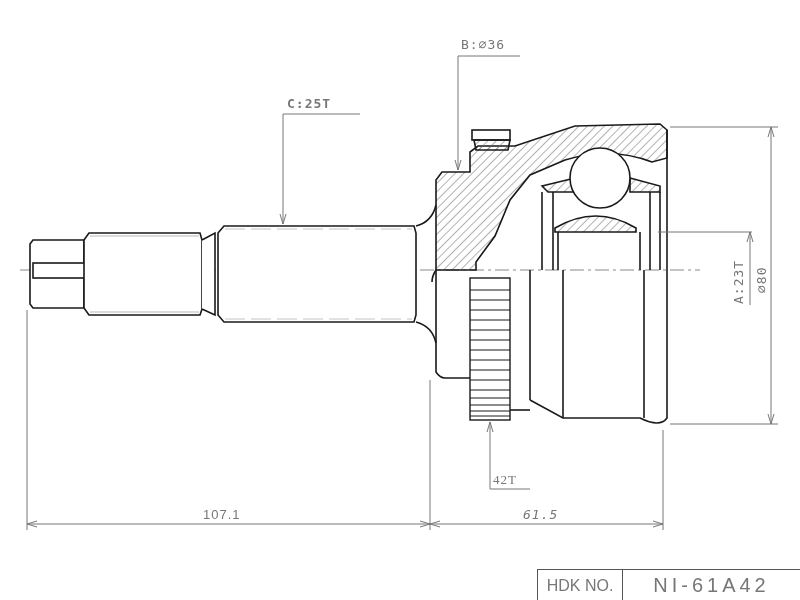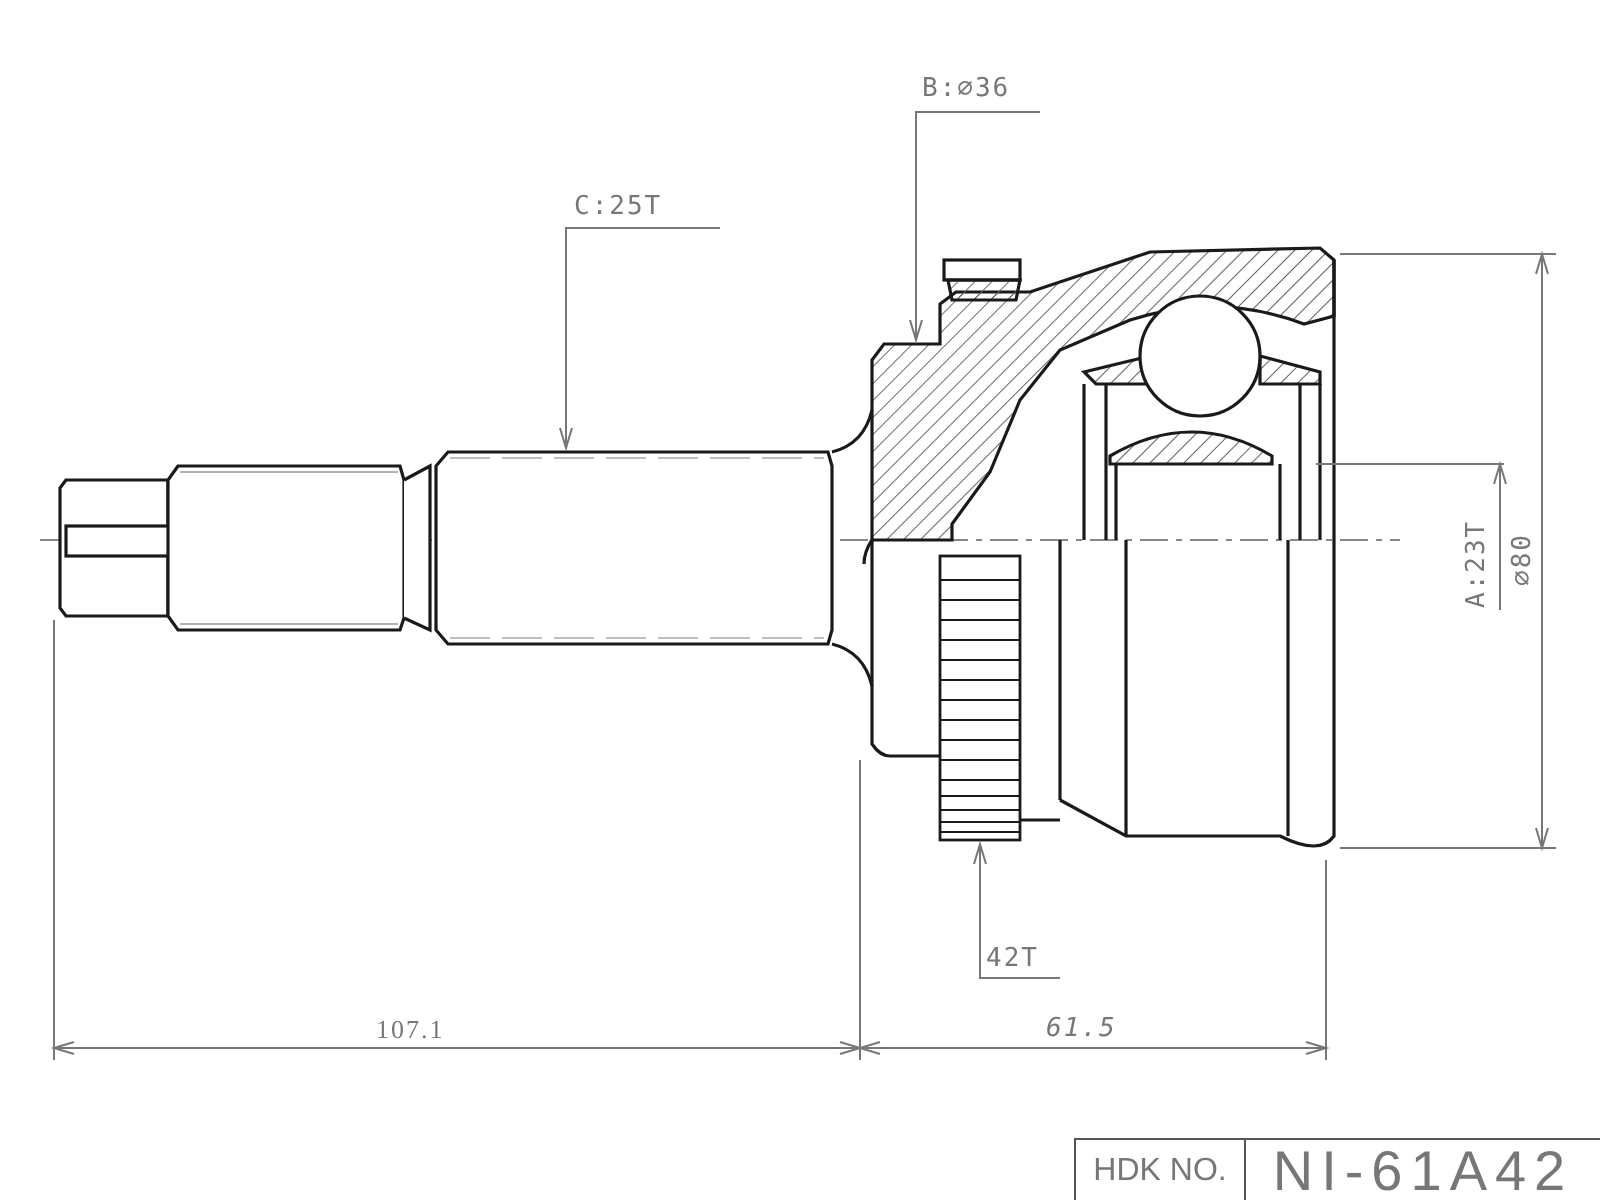--- a/index.html
+++ b/index.html
@@ -7,21 +7,21 @@
            font-family: "DejaVu Sans Mono", "Liberation Mono", monospace; }
     #drawing { position: absolute; left: 0; top: 0; width: 800px; height: 600px; }
     .lbl { position: absolute; color: #777; font-size: 13px; letter-spacing: 1px;
            font-family: "DejaVu Sans Mono", "Liberation Mono", monospace; white-space: nowrap; }
     .vert { transform: rotate(-90deg); transform-origin: left top; }
     .title-block { position: absolute; left: 537px; top: 569px; width: 262px; height: 31px;
                    border: 1px solid #555; border-bottom: none; border-right: none;
                    display: flex; font-family: "Liberation Sans", sans-serif; color: #777; }
     .tb-key { width: 84px; border-right: 1px solid #555; font-size: 16px;
               display: flex; align-items: center; justify-content: center; letter-spacing: 0px; text-align: center; }
-    .tb-val { flex: 1; font-size: 28px; display: flex; align-items: center; justify-content: center;
+    .tb-val { flex: 1; font-size: 20px; display: flex; align-items: center; justify-content: center;
               letter-spacing: 4px; }
   </style>
 </head>
 <body>
 
 <svg id="drawing" viewBox="0 0 800 600" xmlns="http://www.w3.org/2000/svg">
   <defs>
     <pattern id="hatch" patternUnits="userSpaceOnUse" width="6" height="6" patternTransform="rotate(45)">
       <line x1="0" y1="0" x2="0" y2="6" stroke="#666" stroke-width="1"></line>
     </pattern>
@@ -130,23 +130,23 @@
     <line x1="663" y1="430" x2="663" y2="530"></line>
     <line x1="27" y1="524" x2="663" y2="524"></line>
     <path d="M37,521 L27,524 L37,527"></path>
     <path d="M420,521 L430,524 L420,527"></path>
     <path d="M440,521 L430,524 L440,527"></path>
     <path d="M653,521 L663,524 L653,527"></path>
   </g>
 </svg>
 
 <div class="lbl" style="left:461px; top:37px;">B:⌀36</div>
-<div class="lbl" style="left:287px; top:96px;">C:25T</div>
+<div class="lbl" style="left:287px; top:96px;font-weight:bold;">C:25T</div>
 <div class="lbl vert" style="left:731px; top:304px;">A:23T</div>
 <div class="lbl vert" style="left:754px; top:293px;">⌀80</div>
-<div class="lbl" style="left:493px; top:472px;">42T</div>
-<div class="lbl" style="left:188px; top:507px; font-family:Liberation Serif, serif;">107.1</div>
+<div class="lbl" style="left:493px; top:472px;font-family:Liberation Serif, serif;">42T</div>
+<div class="lbl" style="left:203px; top:507px; font-family:Liberation Sans, sans-serif;">107.1</div>
 <div class="lbl" style="left:523px; top:507px;font-style:italic;">61.5</div>
 
 <div class="title-block">
   <div class="tb-key">HDK NO.</div>
   <div class="tb-val">NI-61A42</div>
 </div>
 
 </body></html>

